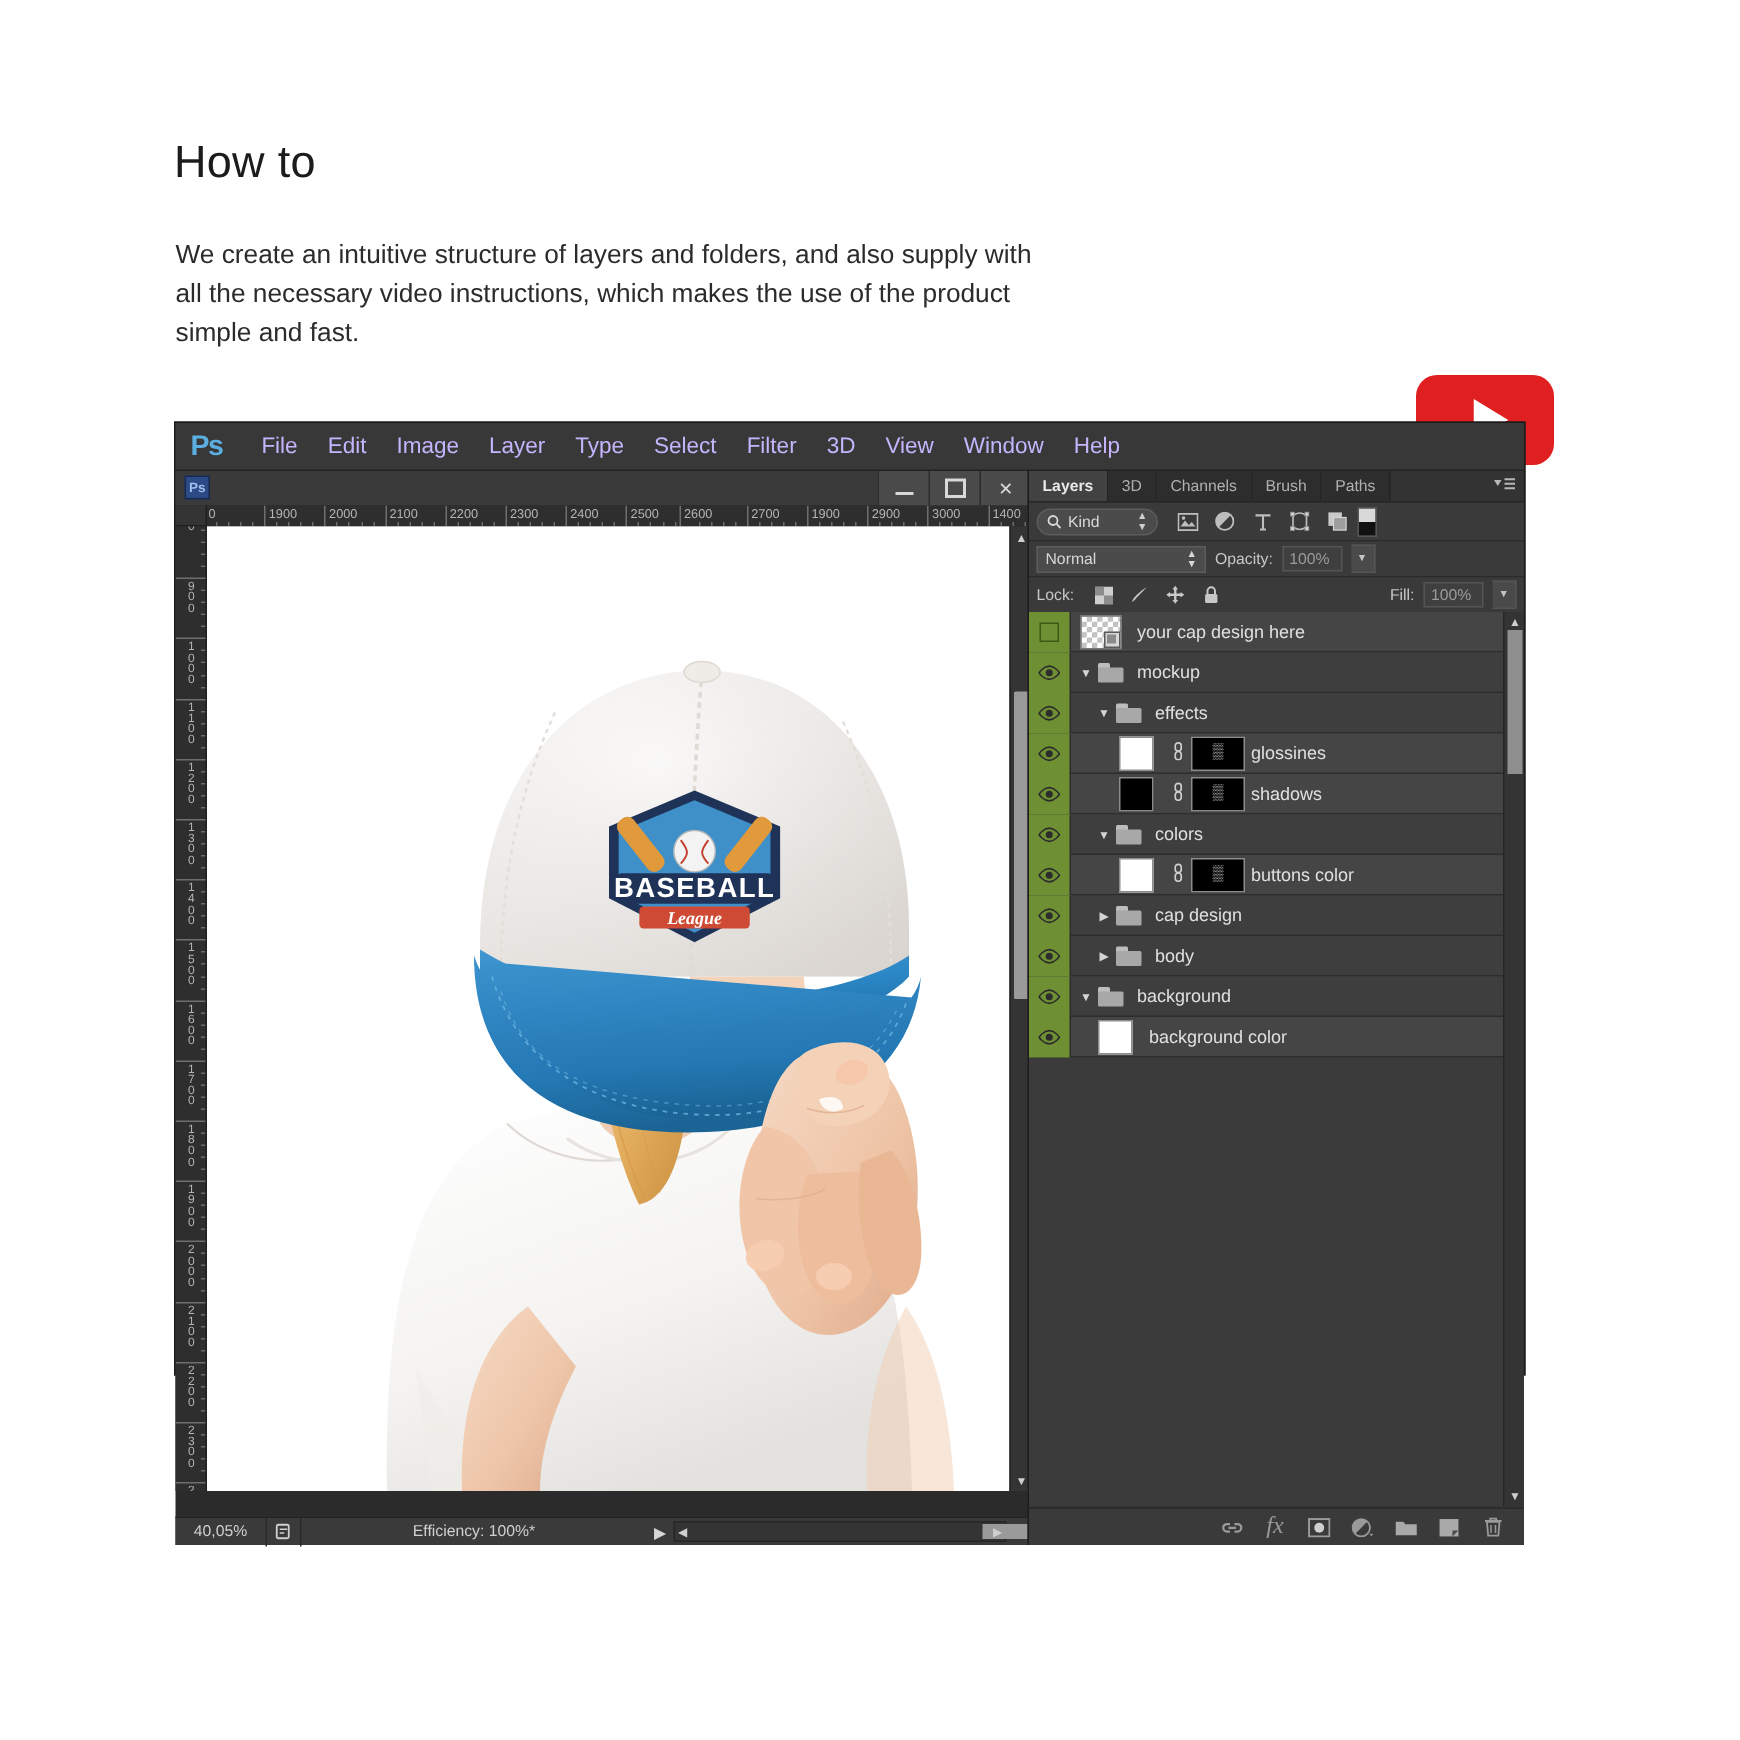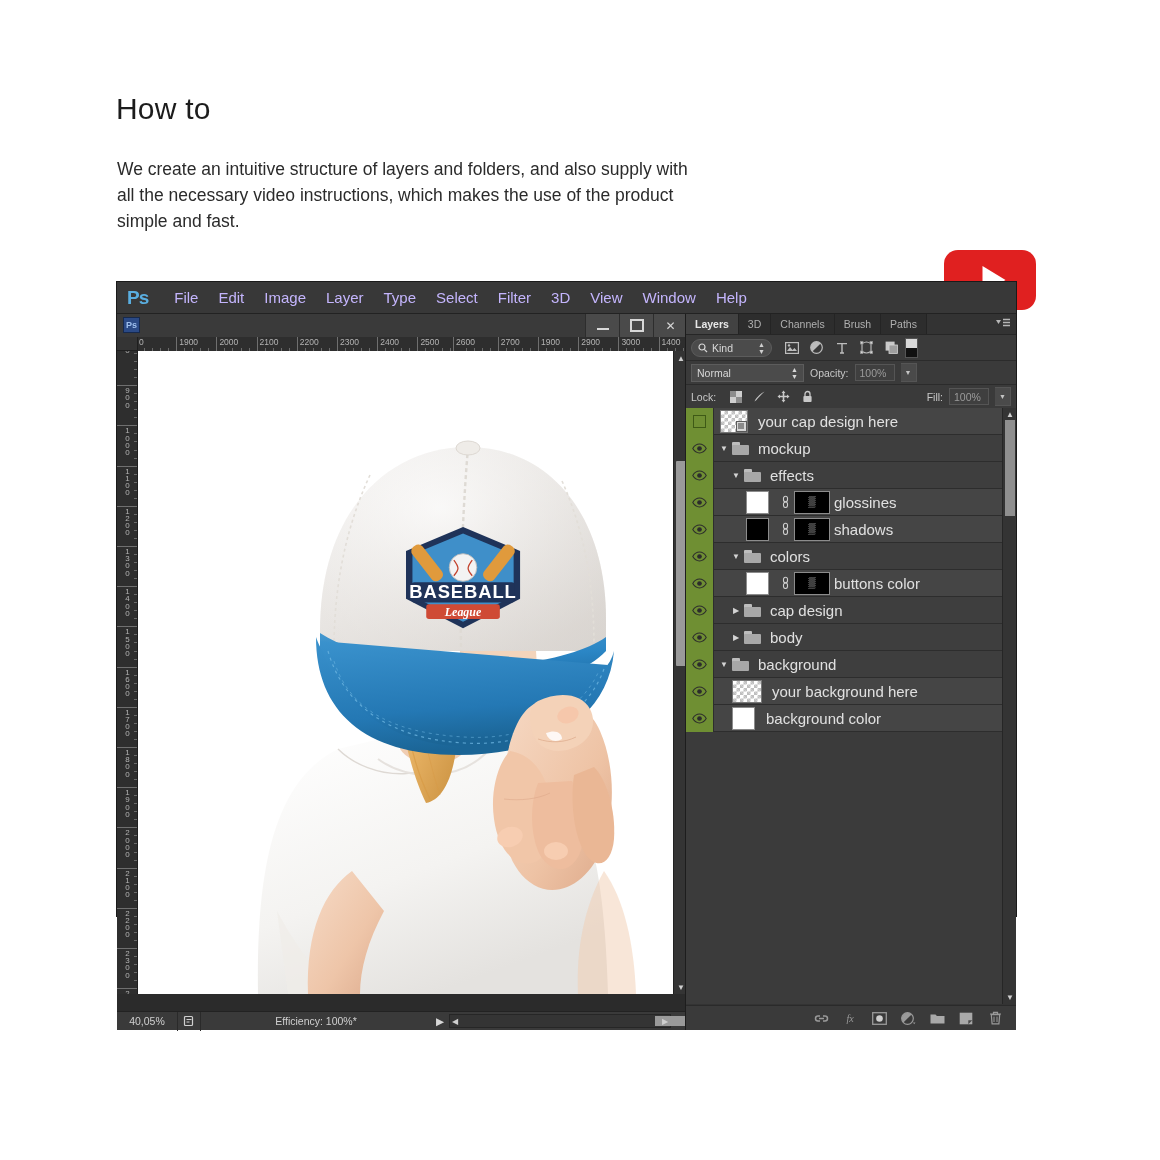--- a/index.html
+++ b/index.html
@@ -230,21 +230,21 @@
   }
   .mask-thumb .blotch{
     position:absolute;left:50%;top:50%;transform:translate(-50%,-50%);
     color:#dcdcdc;font-size:10px;line-height:10px;
   }
   .link-ico{
     width:12px;flex:0 0 12px;text-align:center;color:#cfcfcf;font-size:11px;
     margin:0 3px;
   }
   .lname{
-    font-size:15px;color:#e0e0e0;white-space:nowrap;overflow:hidden;
+    font-size:12px;color:#e0e0e0;white-space:nowrap;overflow:hidden;
     text-overflow:ellipsis;padding-left:4px;
   }
   .indent1{width:12px;flex:0 0 12px;}
   .indent2{width:26px;flex:0 0 26px;}
 
   .list-scroll{
     position:absolute;right:0;top:94px;width:14px;bottom:26px;background:#343434;
     border-left:1px solid #262626;box-sizing:border-box;
   }
   .list-scroll .thumb{
@@ -966,33 +966,20 @@
           </div>
           <div class="layer-row">
             <div class="eye-cell on">
               <svg class="eye" viewBox="0 0 16 11">
                 <path d="M8 0.8 C12.4 0.8 15.2 5.5 15.2 5.5 C15.2 5.5 12.4 10.2 8 10.2 C3.6 10.2 0.8 5.5 0.8 5.5 C0.8 5.5 3.6 0.8 8 0.8 Z" fill="none" stroke="#2c2c2c" stroke-width="1.1"></path>
                 <circle cx="8" cy="5.5" r="2.5" fill="#2c2c2c"></circle>
               </svg>
             </div>
             <div class="row-body">
               <div class="indent1"></div>
-              <div class="thumb-img" style="width: 30px; flex: 0 0 30px;"></div>
-              <div class="lname">your background here</div>
-            </div>
-          </div>
-          <div class="layer-row">
-            <div class="eye-cell on">
-              <svg class="eye" viewBox="0 0 16 11">
-                <path d="M8 0.8 C12.4 0.8 15.2 5.5 15.2 5.5 C15.2 5.5 12.4 10.2 8 10.2 C3.6 10.2 0.8 5.5 0.8 5.5 C0.8 5.5 3.6 0.8 8 0.8 Z" fill="none" stroke="#2c2c2c" stroke-width="1.1"></path>
-                <circle cx="8" cy="5.5" r="2.5" fill="#2c2c2c"></circle>
-              </svg>
-            </div>
-            <div class="row-body">
-              <div class="indent1"></div>
               <div class="thumb-flat" style="background: rgb(255, 255, 255);"></div>
               <div class="lname">background color</div>
             </div>
           </div>
         </div>
 
       <div class="list-scroll">
         <div class="ls-arrow" style="top:1px">▲</div>
         <div class="thumb"></div>
         <div class="ls-arrow" style="bottom:1px">▼</div>
@@ -1000,21 +987,21 @@
 
       <div class="panel-bottom">
         <div class="pb-ico">
           <svg width="15" height="11" viewBox="0 0 15 11">
               <path d="M6 3 H4 a2.5 2.5 0 0 0 0 5 H6" fill="none" stroke="#9a9a9a" stroke-width="1.5"></path>
               <path d="M9 3 H11 a2.5 2.5 0 0 1 0 5 H9" fill="none" stroke="#9a9a9a" stroke-width="1.5"></path>
               <path d="M5 5.5 H10" stroke="#9a9a9a" stroke-width="1.5"></path>
             </svg>
         </div>
         <div class="pb-ico">
-          <span style="font-family:'Liberation Serif',serif;font-style:italic;font-size:10px;color:#9a9a9a;">fx</span>
+          <span style="font-family:'Liberation Serif',serif;font-style:italic;font-size:16px;color:#9a9a9a;">fx</span>
         </div>
         <div class="pb-ico">
           <svg width="15" height="13" viewBox="0 0 15 13">
               <rect x="0.7" y="0.7" width="13.6" height="11.6" fill="none" stroke="#9a9a9a" stroke-width="1.3"></rect>
               <circle cx="7.5" cy="6.5" r="3.3" fill="#cfcfcf"></circle>
             </svg>
         </div>
         <div class="pb-ico">
           <svg width="15" height="13" viewBox="0 0 15 13">
               <circle cx="6.5" cy="6.5" r="5.8" fill="none" stroke="#9a9a9a" stroke-width="1.2"></circle>

